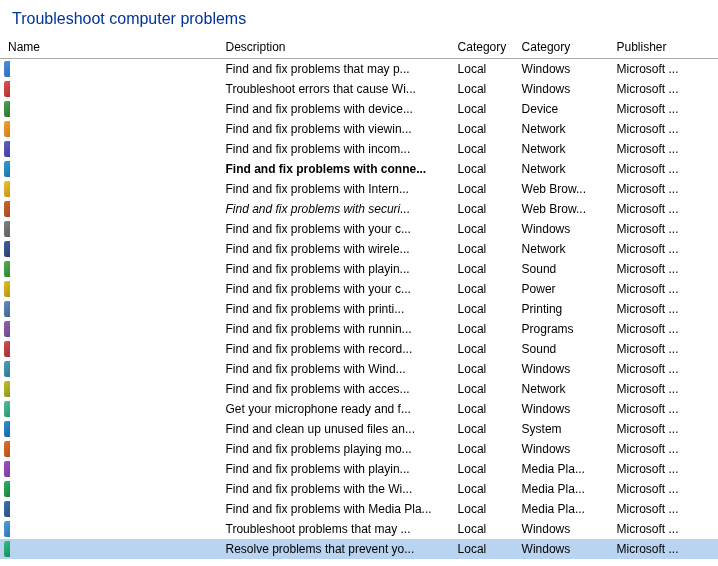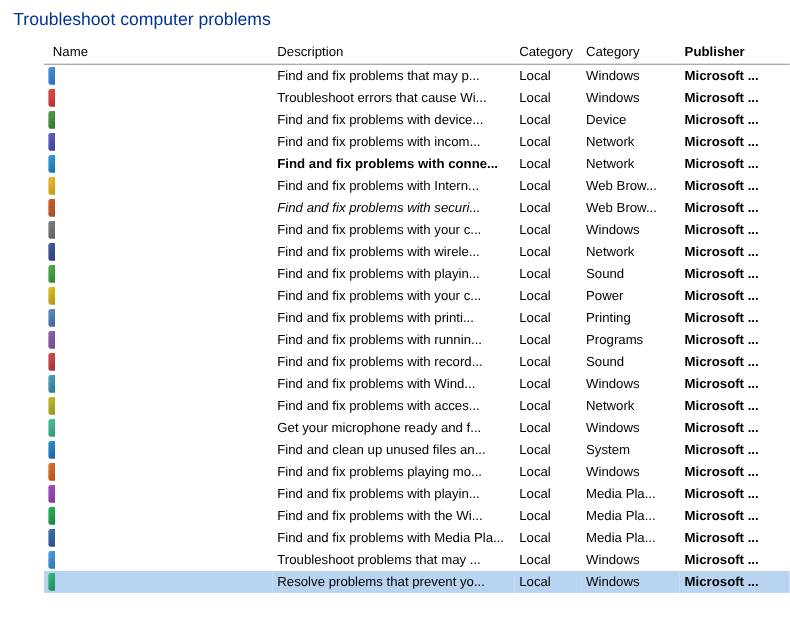--- a/index.html
+++ b/index.html
@@ -15,21 +15,20 @@
     .page-title {
       color: #003399;
       font-size: 16px;
       font-weight: normal;
       padding: 10px 12px 8px 12px;
     }
     .table-container {
       width: 100%;
       overflow-y: auto;
       max-height: 530px;
-      padding-left: 40px;
     }
     table {
       width: 100%;
       border-collapse: collapse;
     }
     thead tr {
       background: #fff;
       border-bottom: 1px solid #aaa;
     }
     thead th {
@@ -69,21 +68,21 @@
     tbody td:first-child {
       padding-left: 4px;
       display: flex;
       align-items: center;
       gap: 4px;
     }
     .col-name { width: 210px; }
     .col-desc { width: 220px; }
     .col-loc { width: 55px; }
     .col-cat { width: 90px; }
-    .col-pub { width: 100px; font-weight: bold; }
+    .col-pub { width: 100px; }
     .icon {
       display: inline-block;
       width: 16px;
       height: 16px;
       flex-shrink: 0;
       vertical-align: middle;
     }
     .name-cell {
       display: flex;
       align-items: center;
@@ -162,20 +161,31 @@
             </div>
           </td>
           <td class="col-desc" style="overflow: hidden; white-space: nowrap; text-overflow: ellipsis; max-width: 220px;">Find and fix problems with device...</td>
           <td class="col-loc">Local</td>
           <td class="col-cat">Device</td>
           <td class="col-pub">Microsoft ...</td>
         </tr>
         <tr>
           <td class="col-name" style="overflow: hidden; white-space: nowrap; text-overflow: ellipsis;">
             <div class="name-cell">
+              <span class="icon icon-homegroup"></span>
+            </div>
+          </td>
+          <td class="col-desc" style="overflow: hidden; white-space: nowrap; text-overflow: ellipsis; max-width: 220px;">Find and fix problems with viewin...</td>
+          <td class="col-loc">Local</td>
+          <td class="col-cat">Network</td>
+          <td class="col-pub">Microsoft ...</td>
+        </tr>
+        <tr>
+          <td class="col-name" style="overflow: hidden; white-space: nowrap; text-overflow: ellipsis;">
+            <div class="name-cell">
               <span class="icon icon-incoming"></span>
             </div>
           </td>
           <td class="col-desc" style="overflow: hidden; white-space: nowrap; text-overflow: ellipsis; max-width: 220px;">Find and fix problems with incom...</td>
           <td class="col-loc">Local</td>
           <td class="col-cat">Network</td>
           <td class="col-pub">Microsoft ...</td>
         </tr>
         <tr>
           <td class="col-name" style="overflow: hidden; white-space: nowrap; text-overflow: ellipsis;">

